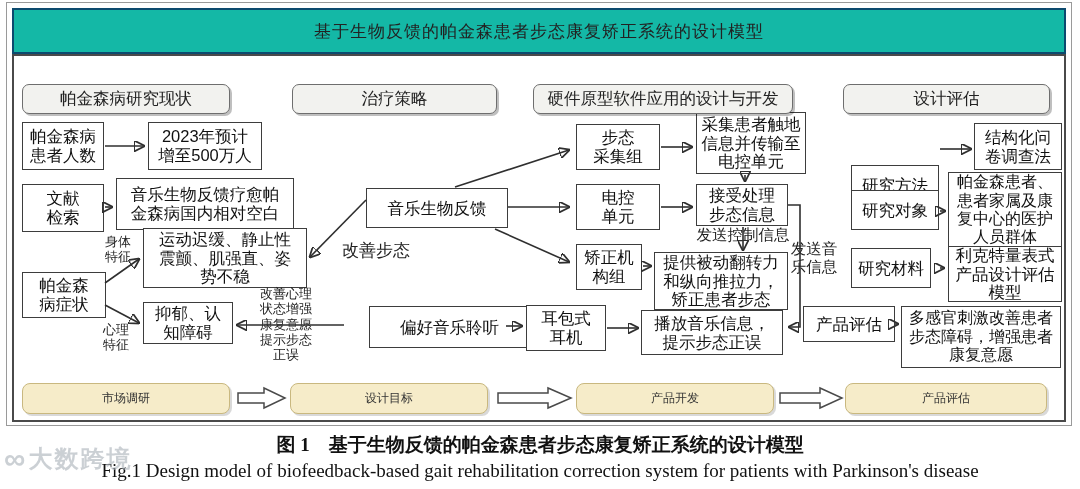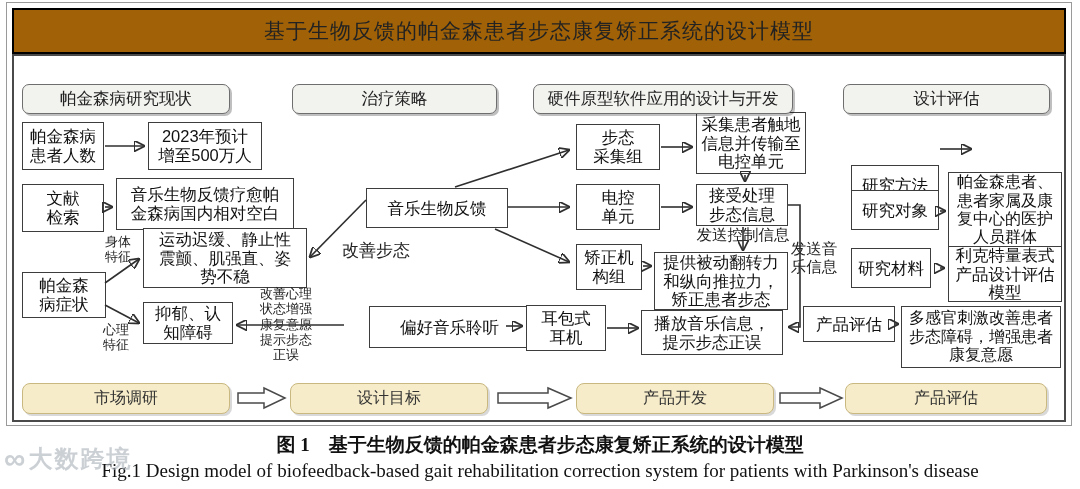--- a/index.html
+++ b/index.html
@@ -1,28 +1,28 @@
 <!DOCTYPE html>
 <html><head>
 <meta charset="utf-8">
 <style>
   html,body{margin:0;padding:0;background:#fff;}
   #stage{position:relative;width:1080px;height:489px;background:#fff;overflow:hidden;
          font-family:"Liberation Sans","DejaVu Sans",sans-serif;color:#1a1a1a;}
   .abs{position:absolute;box-sizing:border-box;}
   .frame-outer{border:1px solid #9a9a9a;z-index:0;}
-  .title-bar{background:#a16207;border:2px solid #000000;display:flex;align-items:center;justify-content:center;
-             font-size:21px;letter-spacing:1px;color:#222;z-index:1;}
+  .title-bar{background:#14b8a6;border:2px solid #0c4a6e;display:flex;align-items:center;justify-content:center;
+             font-size:17px;letter-spacing:1px;color:#222;z-index:1;}
   .body-area{background:#fff;border:2px solid #4a4a4a;z-index:0;}
   .hd{background:#f2f2ef;border:1.5px solid #6e6e6e;border-radius:7px;box-shadow:2px 2px 0 rgba(0,0,0,.25);
       display:flex;align-items:center;justify-content:center;font-size:16.5px;color:#222;z-index:2;}
   .bx{background:#fff;border:1.5px solid #3d3d3d;display:flex;align-items:center;justify-content:center;
       text-align:center;white-space:pre-line;font-size:16.5px;line-height:1.15;color:#111;z-index:1;padding:1px;}
   .bb{background:#f6ecc9;border:1.5px solid #c9b87f;border-radius:8px;box-shadow:2px 2px 0 rgba(0,0,0,.15);
-      display:flex;align-items:center;justify-content:center;font-size:16px;color:#333;z-index:2;}
+      display:flex;align-items:center;justify-content:center;font-size:12px;color:#333;z-index:2;}
   .lbl{white-space:pre-line;font-size:13px;line-height:1.18;text-align:center;color:#222;z-index:2;}
   .sm{font-size:15.5px;}
   #arrows{position:absolute;left:0;top:0;z-index:5;pointer-events:none;}
   #arrows path{stroke:#2f2f2f;stroke-width:1.6;fill:none;}
   #arrows polygon.hollow{fill:#fff;stroke:#4a4a4a;stroke-width:1.5;}
   .cap-zh{left:0;top:432px;width:100%;text-align:center;font-family:"Liberation Serif","DejaVu Serif",serif;
           font-weight:bold;font-size:19px;color:#111;z-index:3;}
   .cap-en{left:0;top:460px;width:100%;text-align:center;font-family:"Liberation Serif","DejaVu Serif",serif;
           font-size:19px;color:#111;z-index:3;}
   .wm{left:4px;top:443px;display:flex;align-items:center;gap:3px;opacity:.6;color:#aab1b9;z-index:6;}
@@ -99,20 +99,22 @@
   <div class="abs bx" style="left:654px;top:252px;width:134px;height:58px;">提供被动翻转力
 和纵向推拉力，
 矫正患者步态</div>
   <div class="abs lbl sm" style="left:788px;top:240px;width:52px;">发送音
 乐信息</div>
   <div class="abs bx" style="left:641px;top:310px;width:142px;height:45px;">播放音乐信息，
 提示步态正误</div>
   <div class="abs bx" style="left:803px;top:306px;width:92px;height:36px;">产品评估</div>
 
   <div class="abs bx" style="left:851px;top:128px;width:88px;height:40px;margin-top:37px;">研究方法</div>
+  <div class="abs bx" style="left:974px;top:123px;width:88px;height:47px;">结构化问
+卷调查法</div>
   <div class="abs bx" style="left:851px;top:190px;width:88px;height:40px;">研究对象</div>
   <div class="abs bx" style="left:948px;top:172px;width:114px;height:76px;font-size:16px;">帕金森患者、
 患者家属及康
 复中心的医护
 人员群体</div>
   <div class="abs bx" style="left:851px;top:248px;width:80px;height:40px;">研究材料</div>
   <div class="abs bx" style="left:948px;top:246px;width:114px;height:56px;line-height:1.12;">利克特量表式
 产品设计评估
 模型</div>
   <div class="abs bx" style="left:901px;top:306px;width:160px;height:62px;font-size:16px;">多感官刺激改善患者

